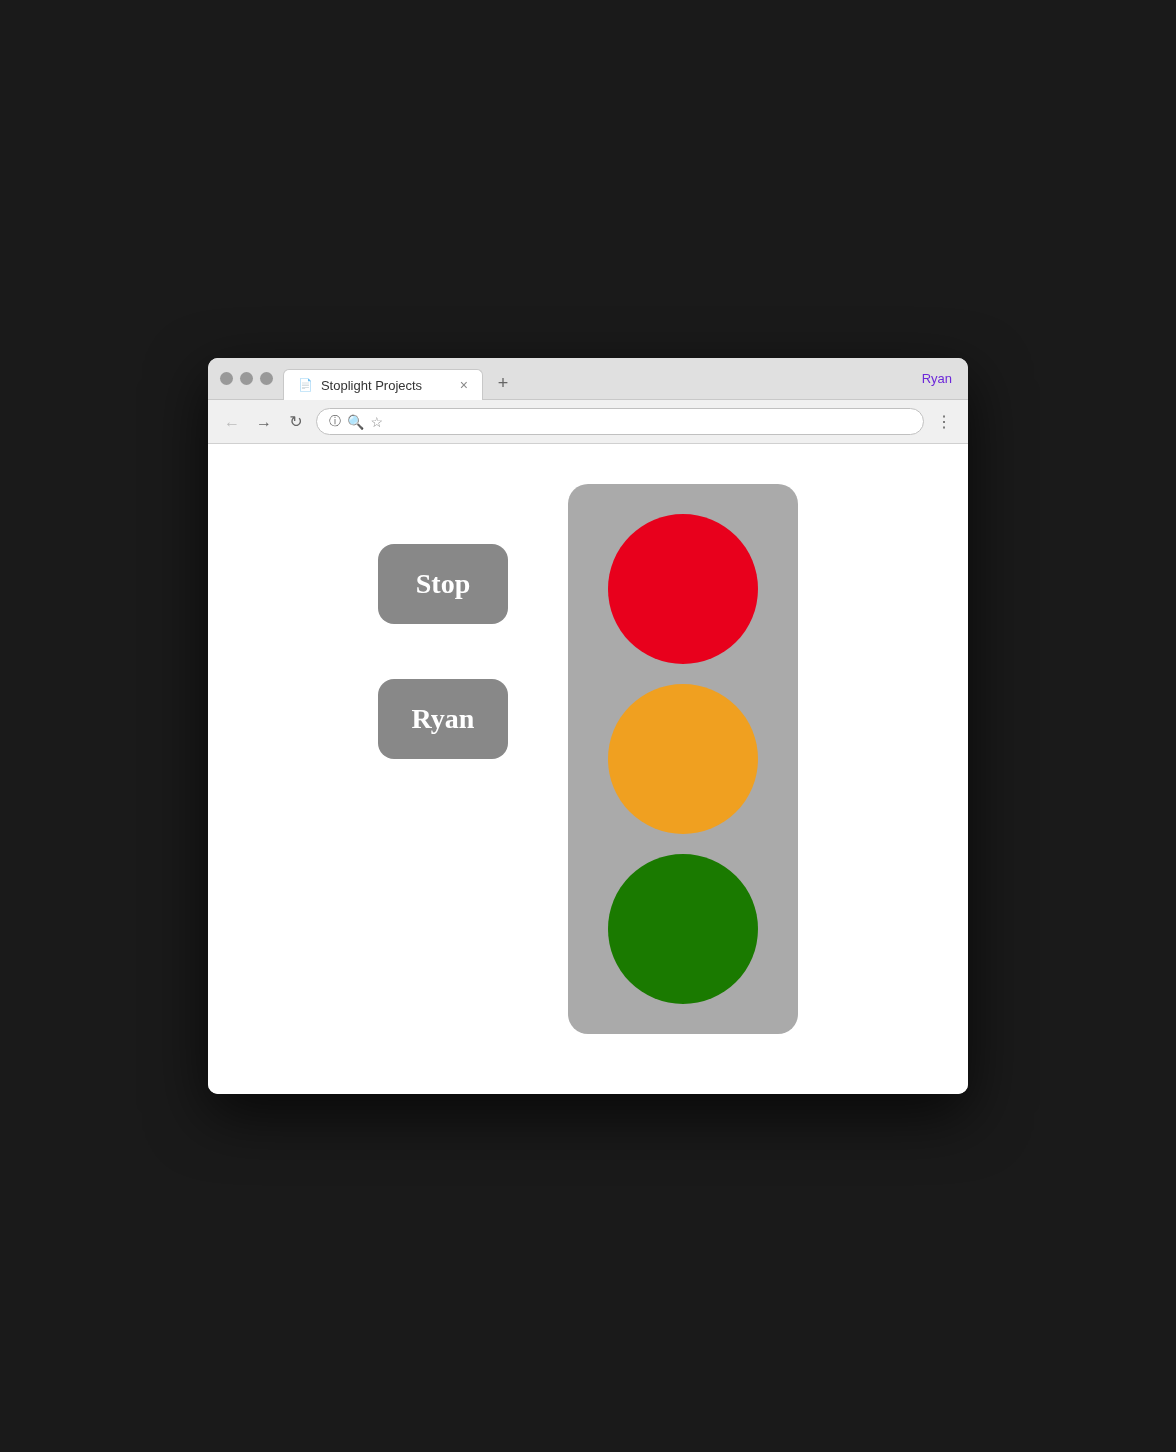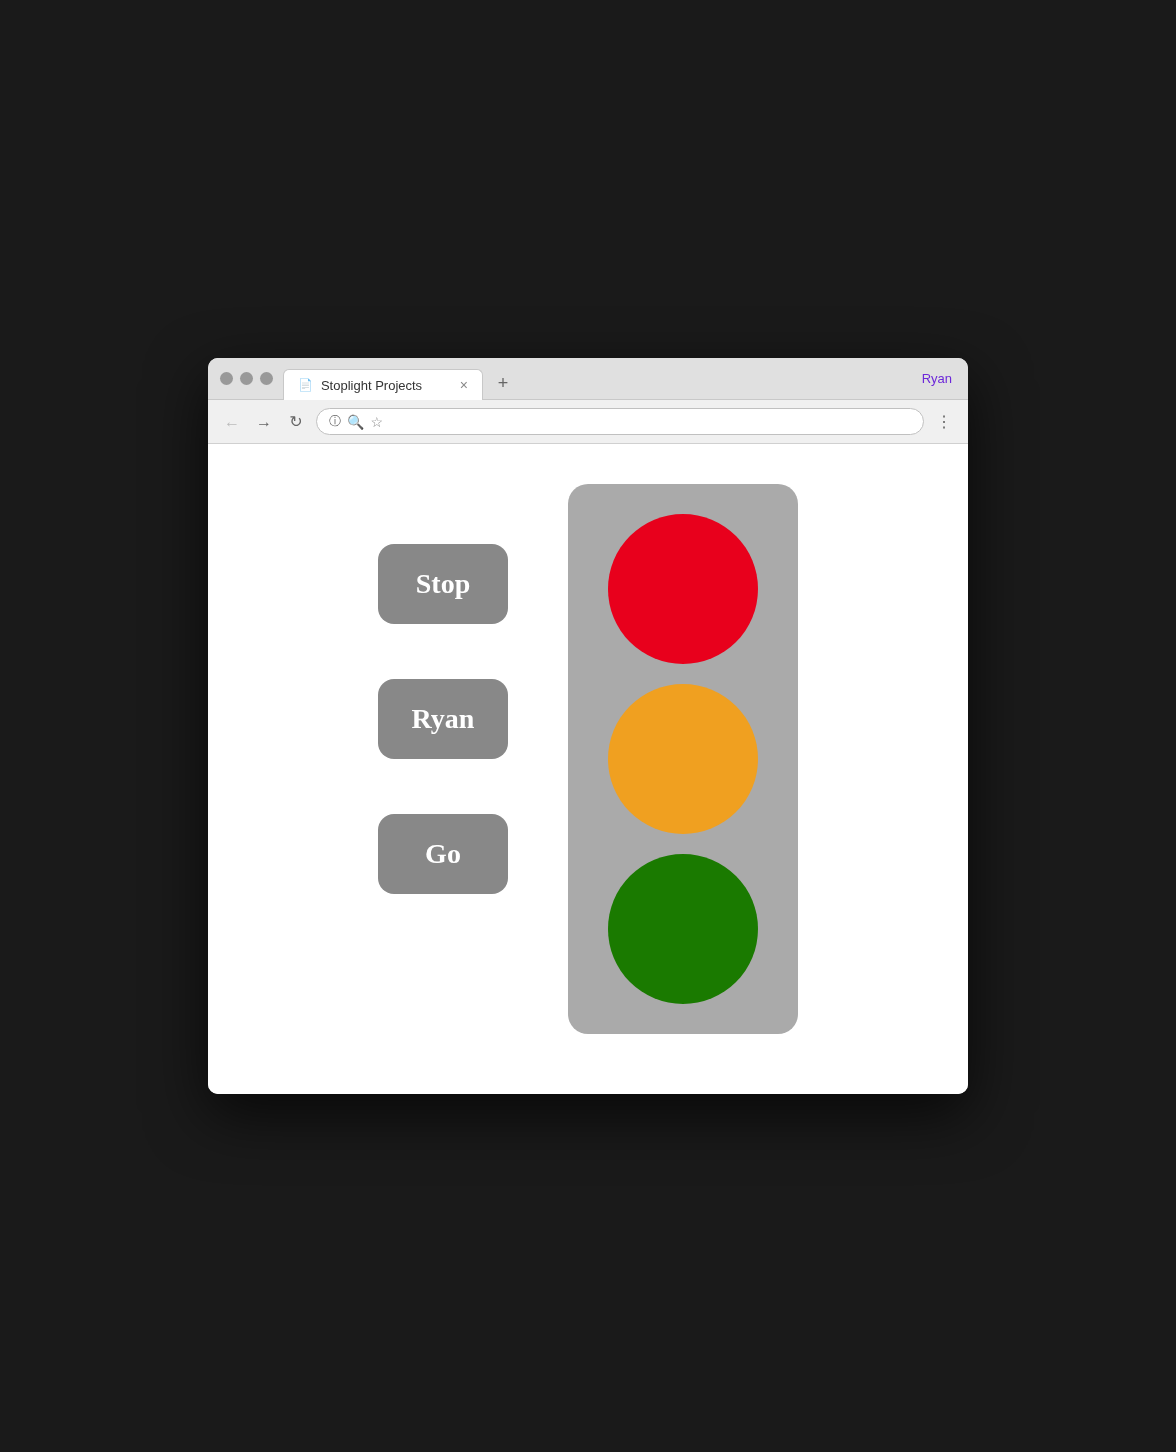--- a/index.html
+++ b/index.html
@@ -264,21 +264,20 @@
     <div class="toolbar-end">
       <span class="toolbar-icon">⋮</span>
     </div>
   </div>
 
   <div class="page-content">
 
     <div class="buttons-column">
       <button class="traffic-btn">Stop</button>
       <button class="traffic-btn">Ryan</button>
-      <button class="traffic-btn">Go</button>
     </div>
 
     <div class="stoplight-housing">
       <div class="light light-red"></div>
       <div class="light light-yellow"></div>
       <div class="light light-green"></div>
     </div>
 
   </div>
 </div>

